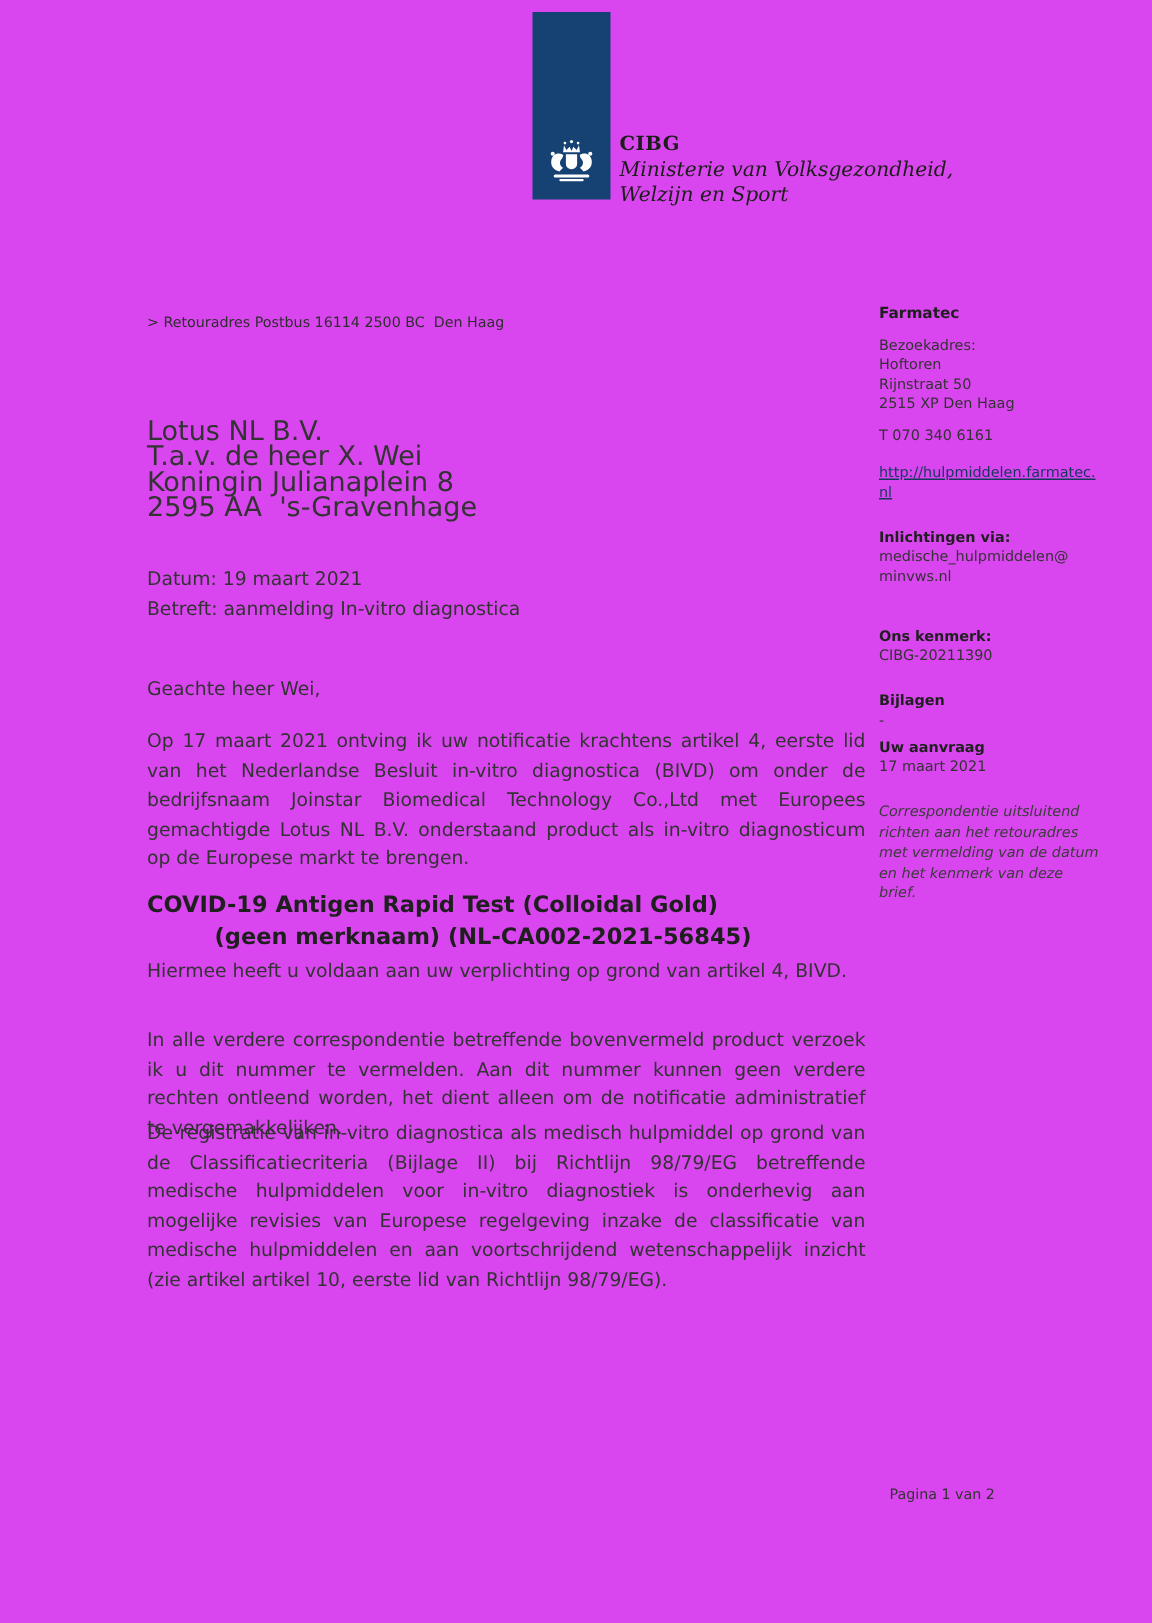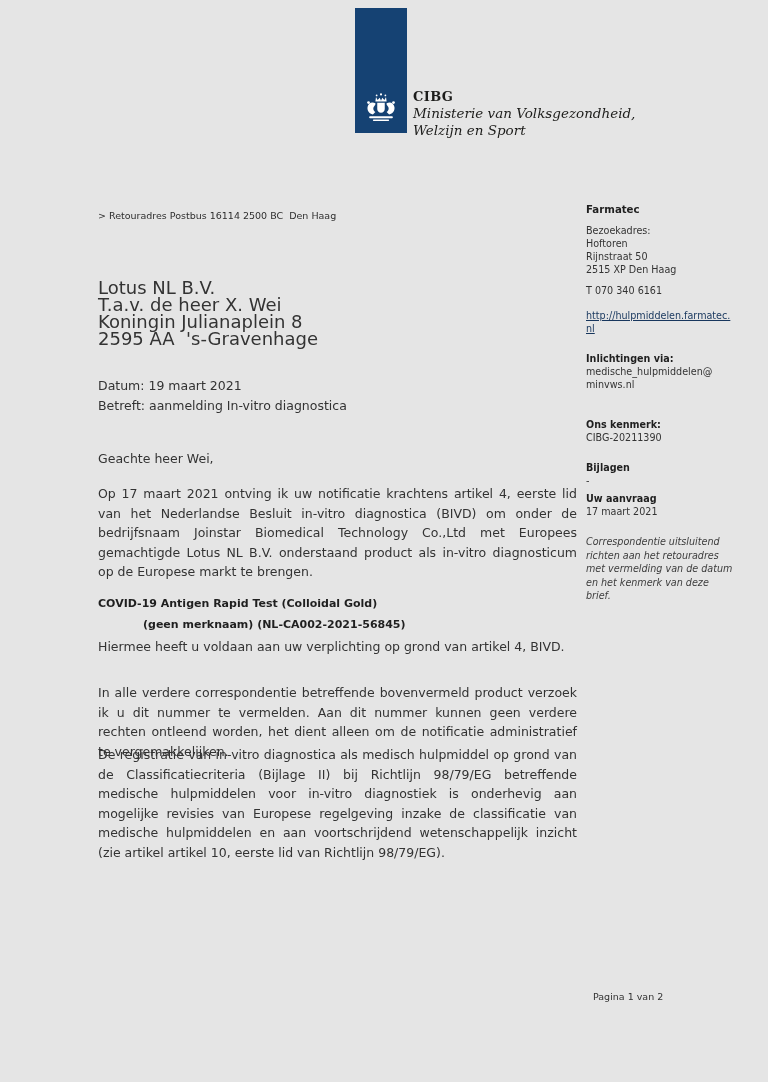--- a/index.html
+++ b/index.html
@@ -1,21 +1,21 @@
 <!DOCTYPE html>
 <html><head>
 <meta charset="utf-8">
 <style>
   * { margin: 0; padding: 0; box-sizing: border-box; }
   html, body { background: #ffffff; }
   .page {
     position: relative;
     width: 768px;
     height: 1082px;
-    background: #e5e5e5;
+    background: #d946ef;
     font-family: "DejaVu Sans", "Liberation Sans", sans-serif;
     color: #3a3a3a;
     overflow: hidden;
   }
 
   
   .banner {
     position: absolute;
     left: 355px; top: 8px;
     width: 52px; height: 125px;
@@ -84,21 +84,21 @@
   }
   .justify {
     text-align: justify;
     text-align-last: left;
   }
   .para-1 { top: 484px; }
   .para-2 { top: 560px; }
   .product {
     position: absolute;
     left: 98px; top: 593px;
-    font-size: 11px;
+    font-size: 15px;
     font-weight: bold;
     line-height: 21px;
     color: #1f1f1f;
   }
   .product .indent { margin-left: 45px; }
   .para-4 { top: 637px; }
   .para-5 { top: 683px; }
   .para-6 { top: 745px; }
 
   

